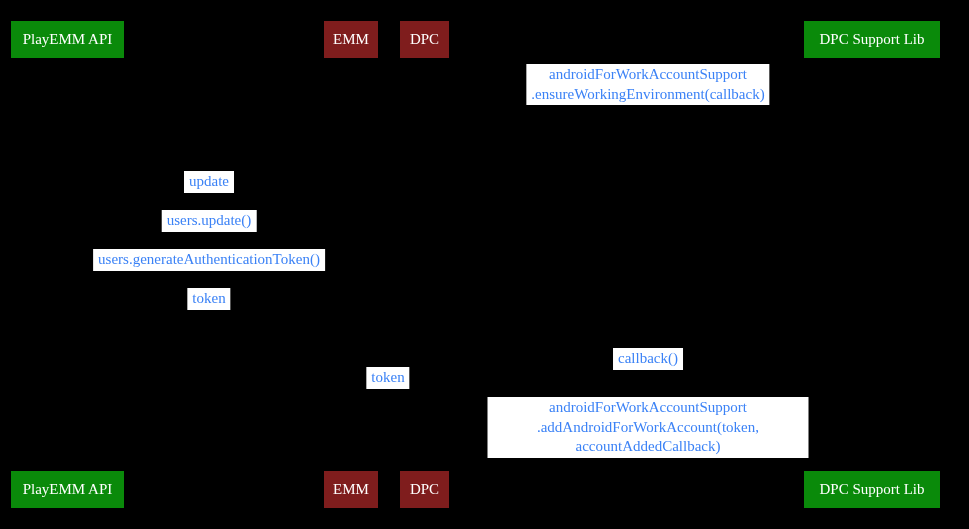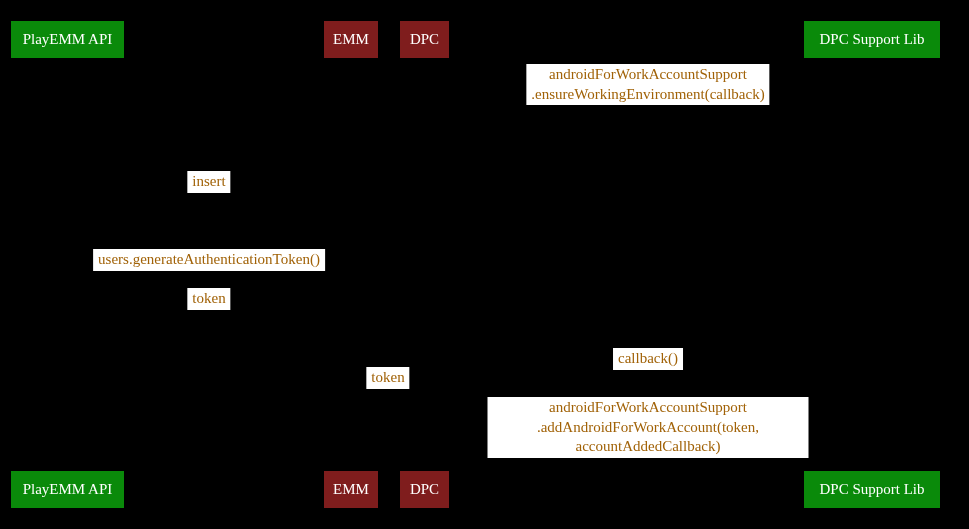--- a/index.html
+++ b/index.html
@@ -32,21 +32,21 @@
     position: absolute;
     top: 58px;
     height: 413px;
     width: 1px;
     background: #000000;
   }
   .msg {
     position: absolute;
     transform: translateX(-50%);
     background: #ffffff;
-    color: #a16207;
+    color: #3b82f6;
     font-size: 15px;
     line-height: 19.5px;
     padding: 1px 5px;
     text-align: center;
     white-space: pre-line;
   }
 </style>
 </head>
 <body>
 
@@ -57,21 +57,22 @@
   <div class="actor blue" style="left:400px; top:21px; width:49px">DPC</div>
   <div class="actor green" style="left:804px; top:21px; width:136px">DPC Support Lib</div>
 
   <div class="lifeline" style="left:67px"></div>
   <div class="lifeline" style="left:351px"></div>
   <div class="lifeline" style="left:424px"></div>
   <div class="lifeline" style="left:871px"></div>
 
   <div class="msg" style="left:648px; top:64px">androidForWorkAccountSupport
 .ensureWorkingEnvironment(callback)</div>
-  <div class="msg" style="left:209px; top:171px">insert</div>
+  <div class="msg" style="left:209px; top:171px">update</div>
+  <div class="msg" style="left:209px; top:210px">users.update()</div>
   <div class="msg" style="left:209px; top:249px">users.generateAuthenticationToken()</div>
   <div class="msg" style="left:209px; top:288px">token</div>
   <div class="msg" style="left:648px; top:348px">callback()</div>
   <div class="msg" style="left:388px; top:367px">token</div>
   <div class="msg" style="left:648px; top:397px">androidForWorkAccountSupport
 .addAndroidForWorkAccount(token, accountAddedCallback)</div>
 
   <div class="actor green" style="left:11px;  top:471px; width:113px">PlayEMM API</div>
   <div class="actor blue" style="left:324px; top:471px; width:54px">EMM</div>
   <div class="actor blue" style="left:400px; top:471px; width:49px">DPC</div>

